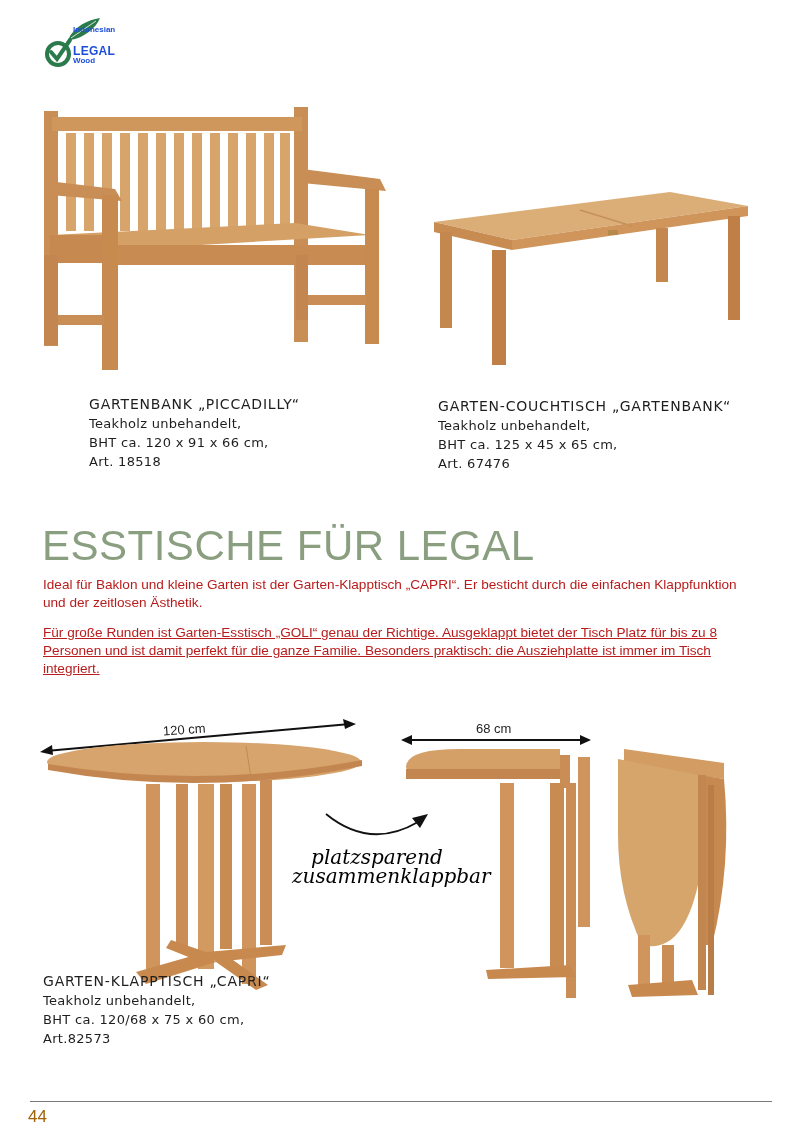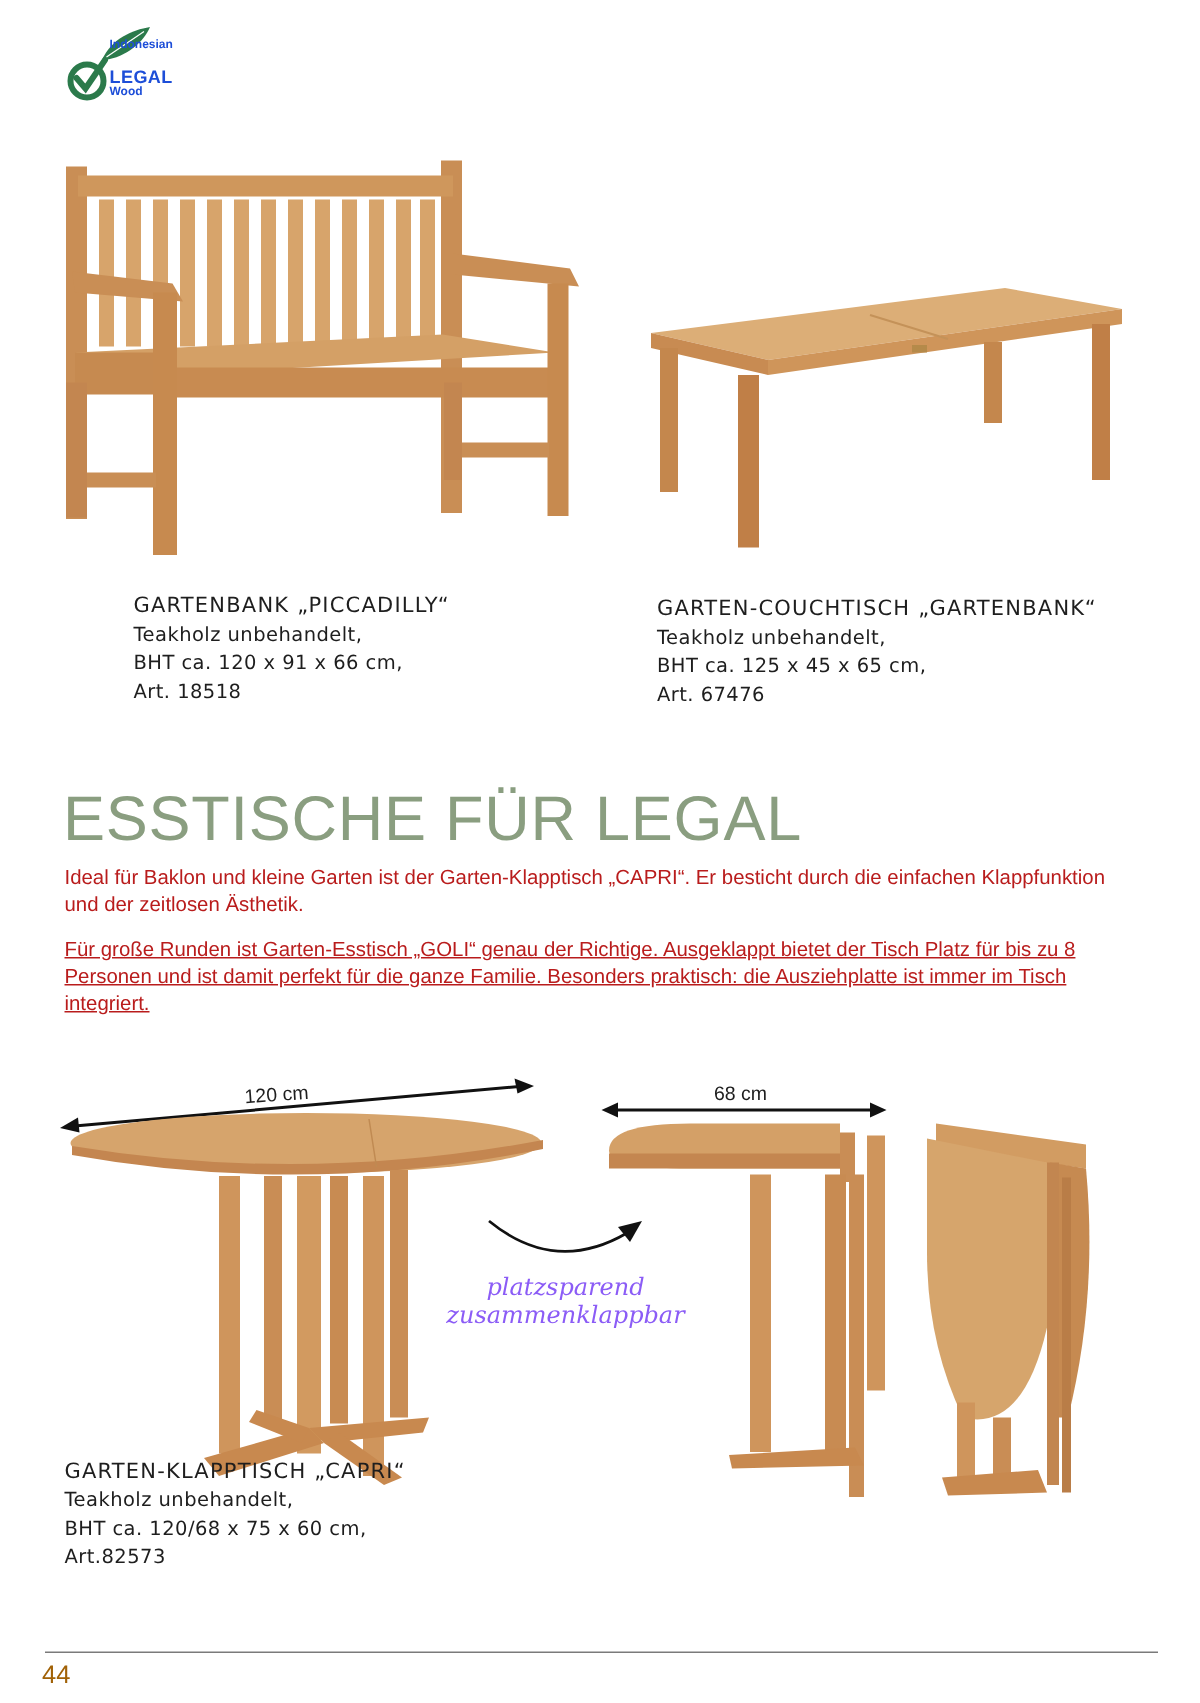--- a/index.html
+++ b/index.html
@@ -8,21 +8,21 @@
   .logo { left:44px; top:18px; width:90px; height:54px; }
   .logo-text { position:absolute; left:29px; top:8px; color:#1d4ed8; font-family:"Liberation Sans", sans-serif; font-weight:bold; line-height:1; }
   .logo-t1 { font-size:8px; }
   .logo-t2 { font-size:12px; letter-spacing:0.3px; margin-top:11px; }
   .logo-t3 { font-size:8px; }
   .caption { font-family:"DejaVu Sans", sans-serif; font-size:13px; line-height:19px; letter-spacing:0.3px; color:#1e1e1e; }
   .caption .title { font-size:14px; letter-spacing:0.8px; }
   .headline { left:42px; top:522px; font-family:"Liberation Sans", sans-serif; font-size:42px; color:#8a9e80; letter-spacing:0.5px; font-weight:normal; }
   .para { left:43px; width:720px; font-family:"Liberation Sans", sans-serif; font-size:13.6px; line-height:18px; color:#b91c1c; }
   .dim-label { font-family:"Liberation Sans", sans-serif; font-size:13px; color:#1e1e1e; }
-  .script { left:292px; top:848px; width:170px; text-align:center; font-family:"DejaVu Serif", serif; font-style:italic; font-size:16px; line-height:19px; color:#8b5cf6; }
+  .script { left:292px; top:848px; width:170px; text-align:center; font-family:"DejaVu Serif", serif; font-style:italic; font-size:20px; line-height:19px; color:#000000; }
   .rule { left:30px; top:1101px; width:742px; height:1px; background:#7a7a7a; }
   .pagenum { left:28px; top:1107px; font-family:Liberation Sans, sans-serif; font-size:17px; color:#a16207; }
 </style>
 </head>
 <body>
 
 <div class="abs logo">
   <svg width="60" height="54" viewBox="0 0 60 54" style="position:absolute;left:0;top:0;">
     <circle cx="14" cy="36" r="11" fill="none" stroke="#2b7a4b" stroke-width="4"></circle>
     <path d="M7 34 L13 41 L26 22" fill="none" stroke="#2b7a4b" stroke-width="4" stroke-linecap="round"></path>

